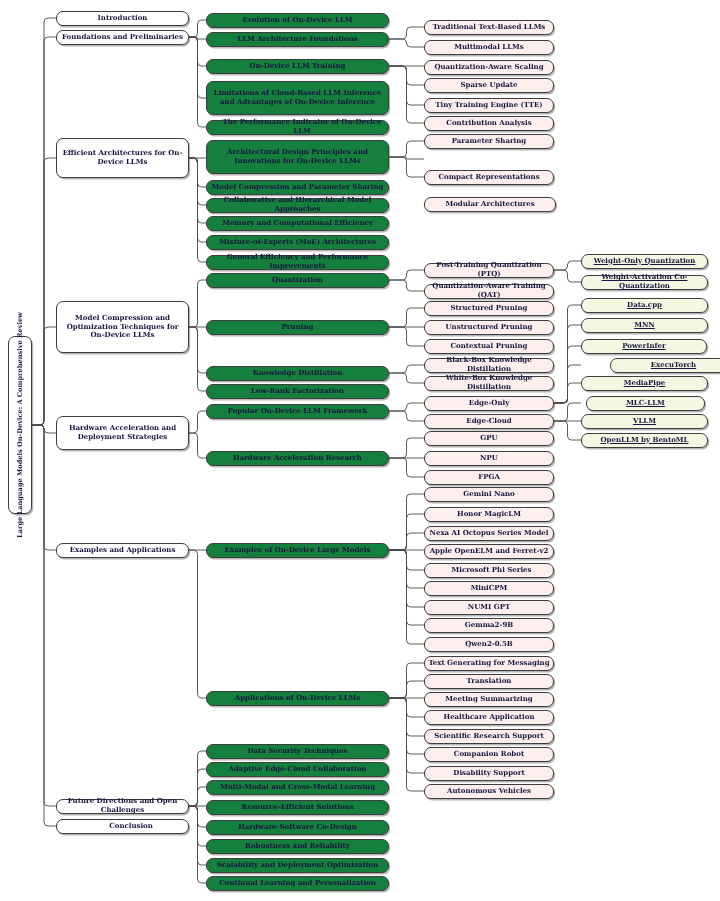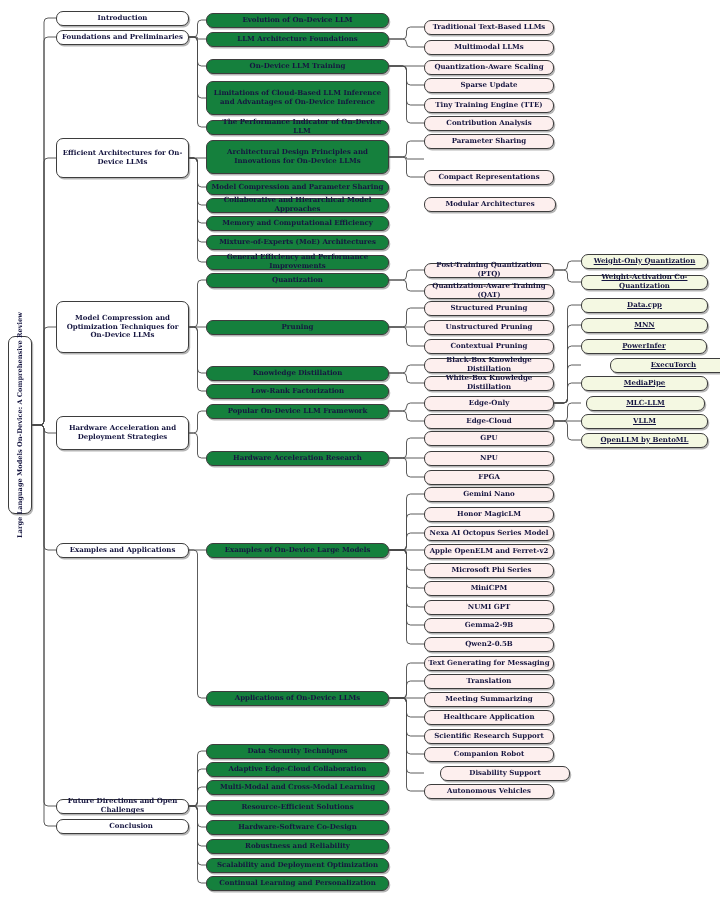--- a/index.html
+++ b/index.html
@@ -175,21 +175,21 @@
       <div class="node lv3" style="left: 424px; top: 580.5px; width: 130px; height: 15px;">MiniCPM</div>
       <div class="node lv3" style="left: 424px; top: 599.5px; width: 130px; height: 15px;">NUMI GPT</div>
       <div class="node lv3" style="left: 424px; top: 617.5px; width: 130px; height: 15px;">Gemma2-9B</div>
       <div class="node lv3" style="left: 424px; top: 636.5px; width: 130px; height: 15px;">Qwen2-0.5B</div>
       <div class="node lv3" style="left: 424px; top: 655.5px; width: 130px; height: 15px;">Text Generating for Messaging</div>
       <div class="node lv3" style="left: 424px; top: 673.5px; width: 130px; height: 15px;">Translation</div>
       <div class="node lv3" style="left: 424px; top: 691.5px; width: 130px; height: 15px;">Meeting Summarizing</div>
       <div class="node lv3" style="left: 424px; top: 709.5px; width: 130px; height: 15px;">Healthcare Application</div>
       <div class="node lv3" style="left: 424px; top: 728.5px; width: 130px; height: 15px;">Scientific Research Support</div>
       <div class="node lv3" style="left: 424px; top: 746.5px; width: 130px; height: 15px;">Companion Robot</div>
-      <div class="node lv3" style="left: 424px; top: 765.5px; width: 130px; height: 15px; margin-left: 16px;">Disability Support</div>
+      <div class="node lv3" style="left: 424px; top: 765.5px; width: 130px; height: 15px;">Disability Support</div>
       <div class="node lv3" style="left: 424px; top: 783.5px; width: 130px; height: 15px;">Autonomous Vehicles</div>
       <div class="node lv4" style="left: 581px; top: 253.5px; width: 127px; height: 15px;">Weight-Only Quantization</div>
       <div class="node lv4" style="left: 581px; top: 274.5px; width: 127px; height: 15px;">Weight-Activation Co-Quantization</div>
       <div class="node lv4" style="left: 581px; top: 297.5px; width: 127px; height: 15px;">Data.cpp</div>
       <div class="node lv4" style="left: 581px; top: 317.5px; width: 127px; height: 15px;">MNN</div>
       <div class="node lv4" style="left: 581px; top: 338.5px; width: 126px; height: 15px;">PowerInfer</div>
       <div class="node lv4" style="left: 610px; top: 357.5px; width: 127px; height: 15px;">ExecuTorch</div>
       <div class="node lv4" style="left: 581px; top: 375.5px; width: 127px; height: 15px;">MediaPipe</div>
       <div class="node lv4" style="left: 548px; top: 395.5px; width: 119px; height: 15px; margin-left: 38px;">MLC-LLM</div>
       <div class="node lv4" style="left: 581px; top: 413.5px; width: 127px; height: 15px;">VLLM</div>

